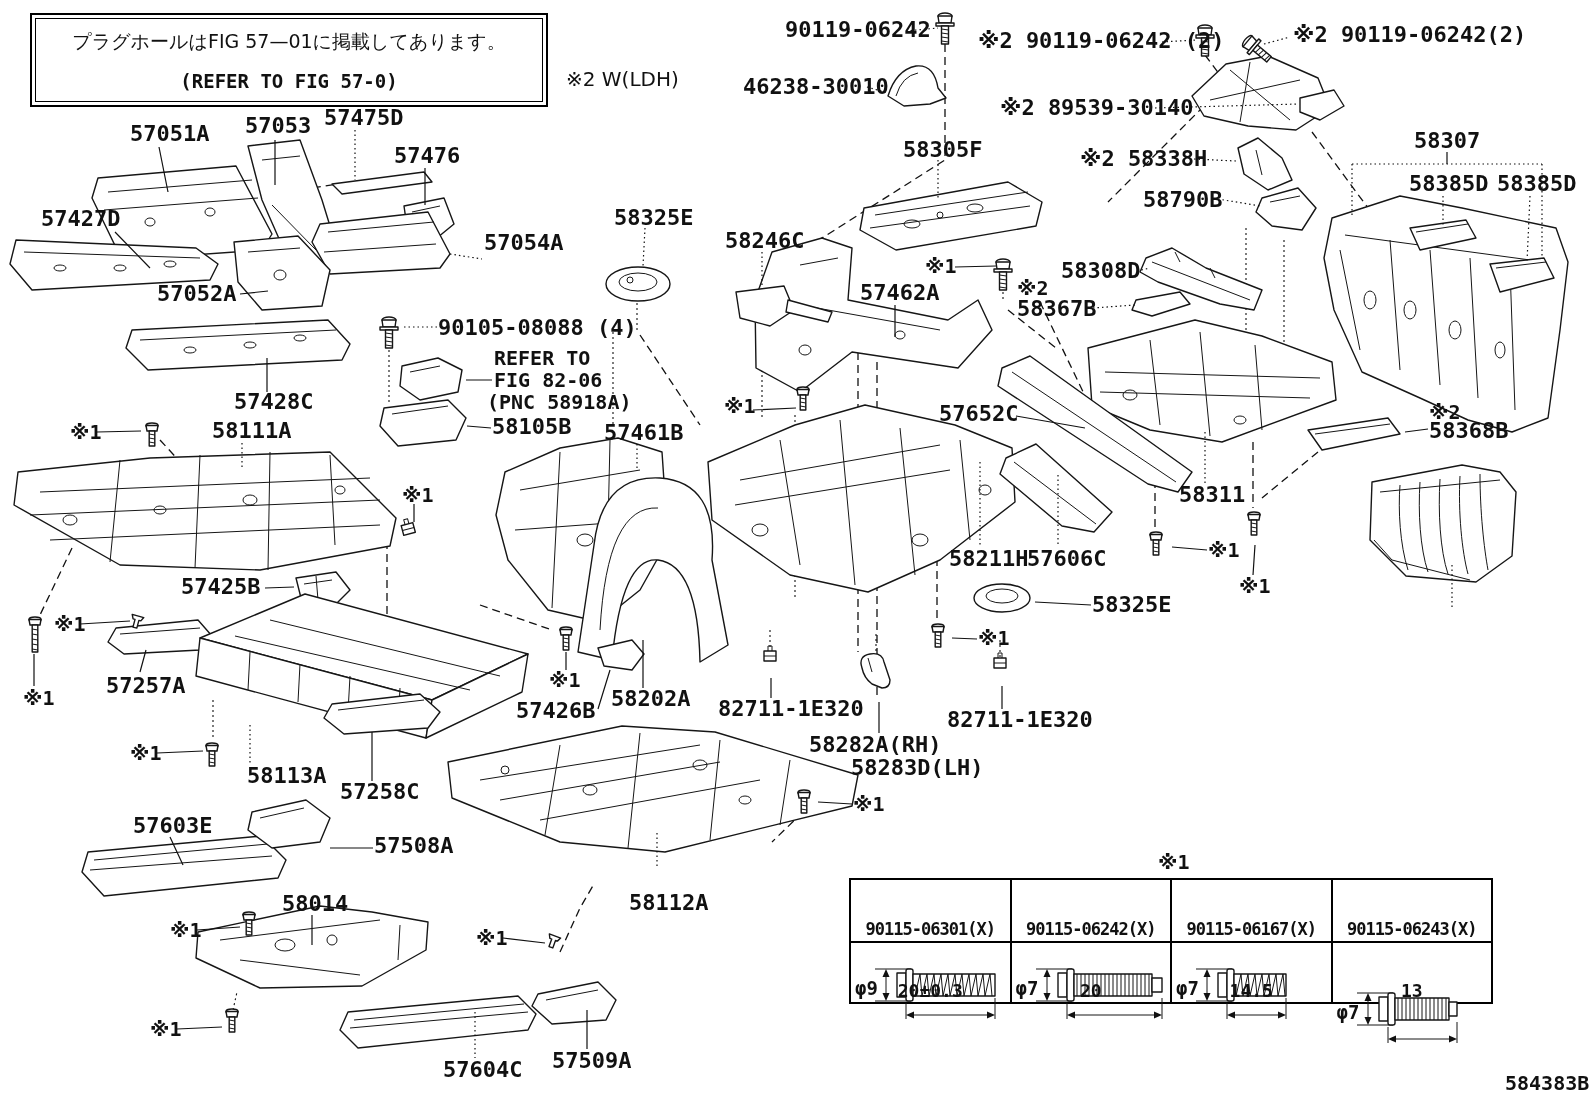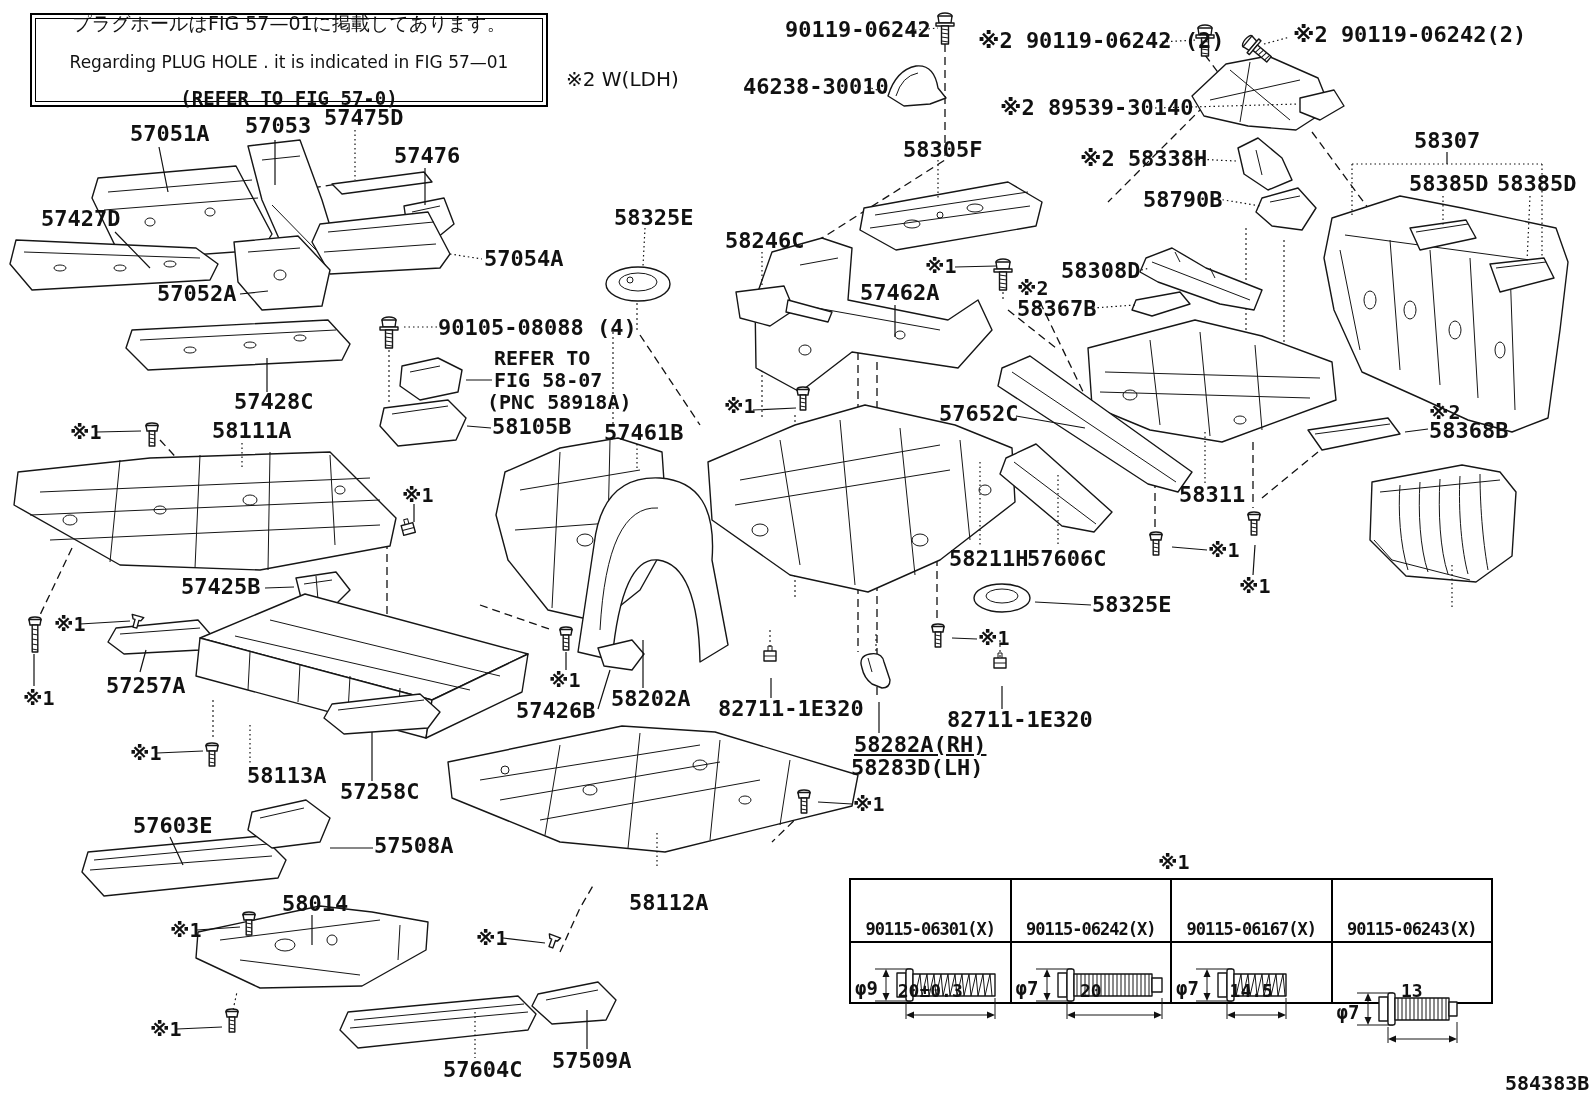--- a/index.html
+++ b/index.html
@@ -340,21 +340,20 @@
       <use href="#pushpin" transform="translate(555,936) rotate(20)"></use>
       <use href="#clipG" transform="translate(408,528) rotate(-15)"></use>
       <use href="#clipG" transform="translate(770,655)"></use>
       <use href="#clipG" transform="translate(1000,662)"></use>
     </g>
   </svg>
 
   <div id="note-box">
     <div id="note-inner">
       <div class="note-jp">プラグホールはFIG 57—01に掲載してあります。</div>
-      <div class="note-en">Regarding PLUG HOLE . it is indicated in FIG 57—01</div>
       <div class="note-ref">(REFER TO FIG 57-0)</div>
     </div>
   </div>
 
   <div id="labels-layer">
       <div class="plabel reg" style="left: 566px; top: 69px; font-size: 20px;">※2 W(LDH)</div>
       <div class="plabel" style="left: 785px; top: 19px;">90119-06242</div>
       <div class="plabel" style="left: 743px; top: 76px;">46238-30010</div>
       <div class="plabel" style="left: 978px; top: 30px;">※2 90119-06242 (2)</div>
       <div class="plabel" style="left: 1293px; top: 24px;">※2 90119-06242(2)</div>
@@ -365,30 +364,30 @@
       <div class="plabel" style="left: 1414px; top: 130px;">58307</div>
       <div class="plabel" style="left: 1409px; top: 173px;">58385D</div>
       <div class="plabel" style="left: 1497px; top: 173px;">58385D</div>
       <div class="plabel" style="left: 130px; top: 123px;">57051A</div>
       <div class="plabel" style="left: 245px; top: 115px;">57053</div>
       <div class="plabel" style="left: 324px; top: 107px;">57475D</div>
       <div class="plabel" style="left: 394px; top: 145px;">57476</div>
       <div class="plabel" style="left: 41px; top: 208px;">57427D</div>
       <div class="plabel" style="left: 614px; top: 207px;">58325E</div>
       <div class="plabel" style="left: 725px; top: 230px;">58246C</div>
-      <div class="plabel" style="left: 484px; top: 248px;">57054A</div>
+      <div class="plabel" style="left: 484px; top: 232px;">57054A</div>
       <div class="plabel" style="left: 157px; top: 283px;">57052A</div>
       <div class="plabel" style="left: 860px; top: 282px;">57462A</div>
       <div class="plabel" style="left: 925px; top: 256px; font-size: 20px;">※1</div>
       <div class="plabel" style="left: 1017px; top: 278px; font-size: 20px;">※2</div>
       <div class="plabel" style="left: 1061px; top: 260px;">58308D</div>
       <div class="plabel" style="left: 1017px; top: 298px;">58367B</div>
       <div class="plabel" style="left: 438px; top: 317px;">90105-08088 (4)</div>
       <div class="plabel" style="left: 494px; top: 348px; font-size: 20px;">REFER TO</div>
-      <div class="plabel" style="left: 494px; top: 370px; font-size: 20px;">FIG 58-07</div>
+      <div class="plabel" style="left: 494px; top: 370px; font-size: 20px;">FIG 82-06</div>
       <div class="plabel" style="left: 487px; top: 392px; font-size: 20px;">(PNC 58918A)</div>
       <div class="plabel" style="left: 234px; top: 391px;">57428C</div>
       <div class="plabel" style="left: 70px; top: 422px; font-size: 20px;">※1</div>
       <div class="plabel" style="left: 212px; top: 420px;">58111A</div>
       <div class="plabel" style="left: 492px; top: 416px;">58105B</div>
       <div class="plabel" style="left: 604px; top: 422px;">57461B</div>
       <div class="plabel" style="left: 402px; top: 485px; font-size: 20px;">※1</div>
       <div class="plabel" style="left: 939px; top: 403px;">57652C</div>
       <div class="plabel" style="left: 1429px; top: 402px; font-size: 20px;">※2</div>
       <div class="plabel" style="left: 1429px; top: 420px;">58368B</div>
@@ -401,21 +400,21 @@
       <div class="plabel" style="left: 23px; top: 688px; font-size: 20px;">※1</div>
       <div class="plabel" style="left: 181px; top: 576px;">57425B</div>
       <div class="plabel" style="left: 1092px; top: 594px;">58325E</div>
       <div class="plabel" style="left: 978px; top: 628px; font-size: 20px;">※1</div>
       <div class="plabel" style="left: 106px; top: 675px;">57257A</div>
       <div class="plabel" style="left: 130px; top: 743px; font-size: 20px;">※1</div>
       <div class="plabel" style="left: 611px; top: 688px;">58202A</div>
       <div class="plabel" style="left: 516px; top: 700px;">57426B</div>
       <div class="plabel" style="left: 718px; top: 698px;">82711-1E320</div>
       <div class="plabel" style="left: 947px; top: 709px;">82711-1E320</div>
-      <div class="plabel" style="left: 854px; top: 734px; text-decoration: underline;">58282A(RH)</div>
+      <div class="plabel" style="left: 809px; top: 734px;">58282A(RH)</div>
       <div class="plabel" style="left: 851px; top: 757px;">58283D(LH)</div>
       <div class="plabel" style="left: 247px; top: 765px;">58113A</div>
       <div class="plabel" style="left: 340px; top: 781px;">57258C</div>
       <div class="plabel" style="left: 853px; top: 794px; font-size: 20px;">※1</div>
       <div class="plabel" style="left: 133px; top: 815px;">57603E</div>
       <div class="plabel" style="left: 374px; top: 835px;">57508A</div>
       <div class="plabel" style="left: 282px; top: 893px;">58014</div>
       <div class="plabel" style="left: 170px; top: 920px; font-size: 20px;">※1</div>
       <div class="plabel" style="left: 476px; top: 928px; font-size: 20px;">※1</div>
       <div class="plabel" style="left: 150px; top: 1019px; font-size: 20px;">※1</div>

